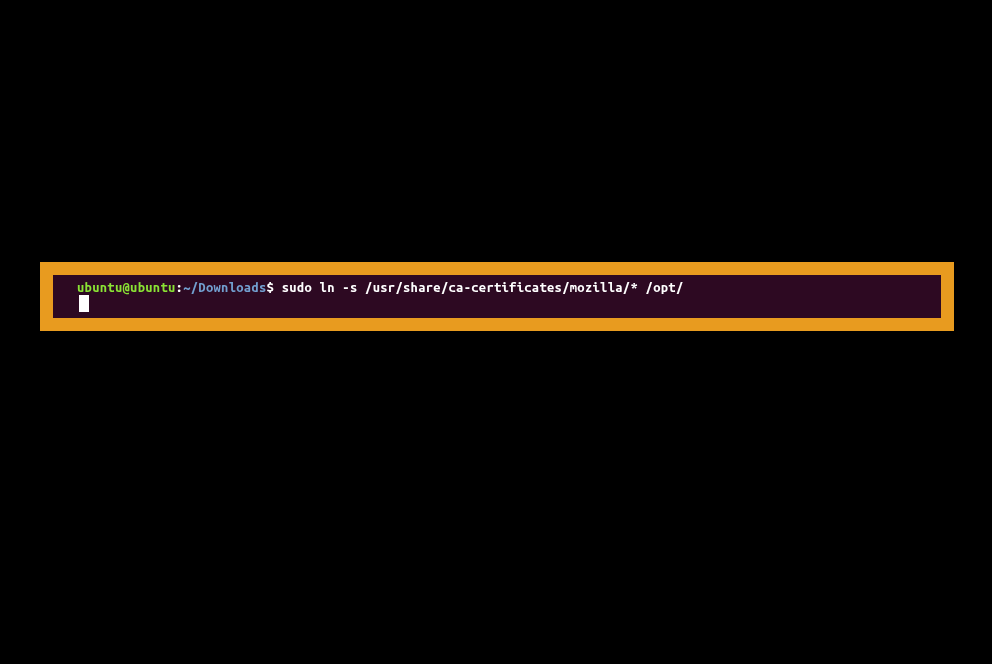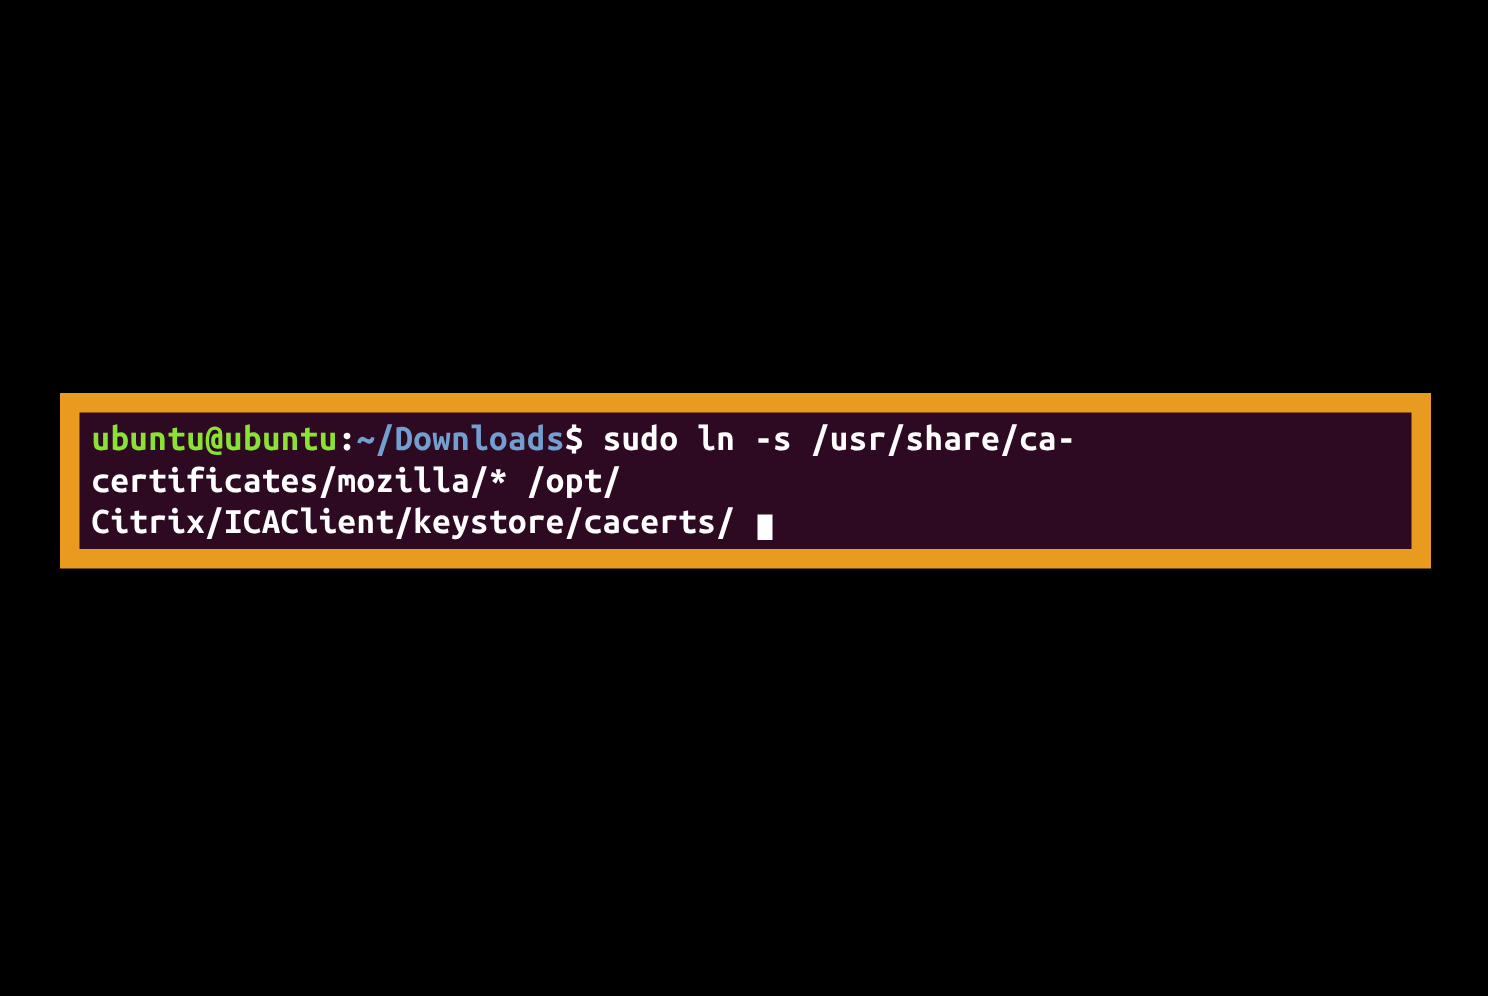--- a/index.html
+++ b/index.html
@@ -18,22 +18,22 @@
       position: absolute;
       top: 262px;
       left: 40px;
       width: 914px;
       background-color: #e89b1f;
       padding: 13px;
     }
     .terminal {
       background-color: #2d0922;
       width: 100%;
-      padding: 4px 8px;
-      font-size: 22px;
+      padding: 4px 24px;
+      font-size: 13px;
       line-height: 1.25;
       font-weight: bold;
       letter-spacing: 0.3px;
     }
     .user {
       color: #8ae234;
     }
     .at {
       color: #8ae234;
     }
@@ -59,15 +59,15 @@
       background-color: #ffffff;
       vertical-align: text-bottom;
       margin-left: 2px;
     }
   </style>
 </head>
 <body>
 
 <div class="terminal-wrapper">
   <div class="terminal">
-    <span><span class="user">ubuntu</span><span class="at">@</span><span class="host">ubuntu</span><span class="colon">:</span><span class="path">~/Downloads</span><span class="dollar">$</span><span class="command"> sudo ln -s /usr/share/ca-certificates/mozilla/* /opt/</span></span><br><span class="command">Citrix/ICAClient/keystore/cacerts/ </span><span class="cursor"></span>
+    <span><span class="user">ubuntu</span><span class="at">@</span><span class="host">ubuntu</span><span class="colon">:</span><span class="path">~/Downloads</span><span class="dollar">$</span><span class="command"> sudo ln -s /usr/share/ca-certificates/mozilla/* /opt/</span></span><br><span class="cursor"></span>
   </div>
 </div>
 
 </body></html>

